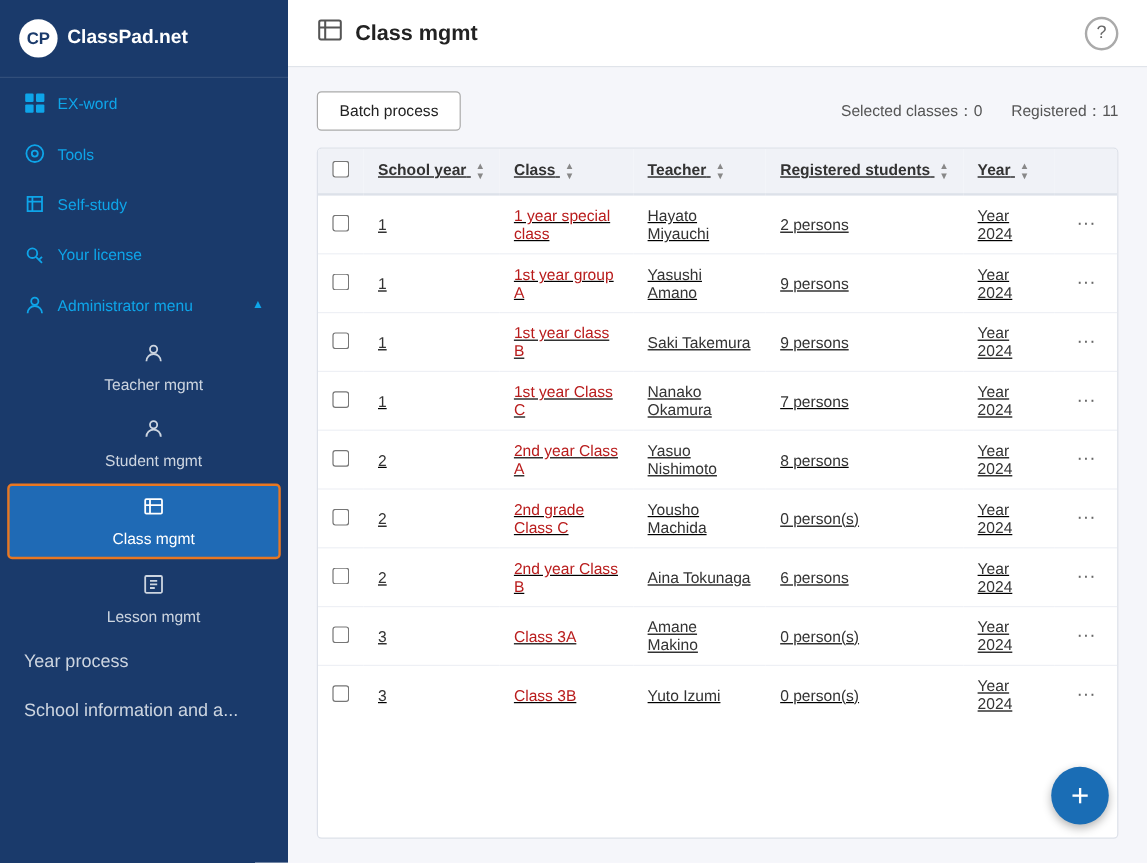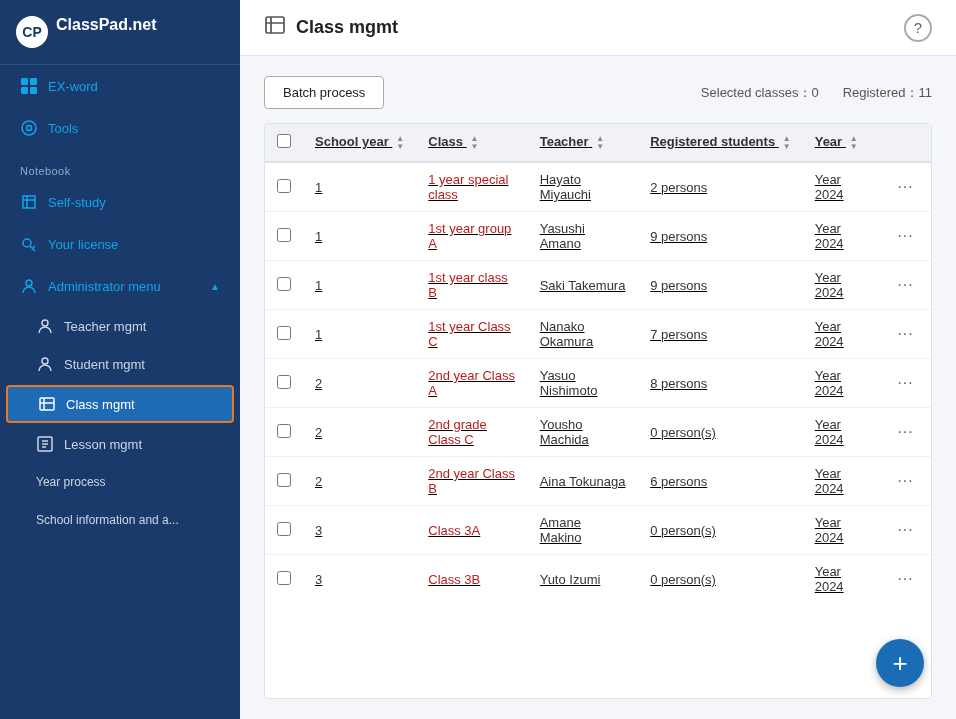--- a/index.html
+++ b/index.html
@@ -11,20 +11,21 @@
       background: #1a3a6b;
       color: #fff;
       display: flex;
       flex-direction: column;
       flex-shrink: 0;
       height: 100%;
       overflow-y: auto;
     }
     .sidebar-logo {
       display: flex;
+      align-items: center;
       padding: 16px 16px;
       gap: 8px;
       border-bottom: 1px solid rgba(255,255,255,0.1);
     }
     .logo-icon {
       width: 32px;
       height: 32px;
       background: #fff;
       border-radius: 50%;
       display: flex;
@@ -59,34 +60,35 @@
     }
     .sidebar-icon { width: 18px; height: 18px; flex-shrink: 0; }
     .sub-item {
       display: flex;
       align-items: center;
       gap: 10px;
       padding: 10px 20px 10px 36px;
       cursor: pointer;
       color: #cdd5e0;
       font-size: 13px;
+      flex-direction: column;
     }
     .sub-item.active-sub {
       background: #1f6ab5;
       color: #fff;
       border: 2px solid #e87722;
       border-radius: 4px;
       margin: 2px 6px 2px 6px;
       padding: 8px 14px 8px 30px;
     }
     .sidebar-bottom-item {
-      padding: 12px 36px;
+      padding: 12px 20px;
       color: #cdd5e0;
       cursor: pointer;
-      font-size: 12px;
+      font-size: 15px;
     }
 
     
     .main {
       flex: 1;
       display: flex;
       flex-direction: column;
       height: 100%;
       overflow: hidden;
       background: #f5f6fa;
@@ -308,21 +310,20 @@
   </div>
 
   <div class="sidebar-nav-item">
     <svg class="sidebar-icon" viewBox="0 0 18 18" fill="none" stroke="currentColor" stroke-width="1.5">
       <circle cx="9" cy="9" r="7"></circle>
         <circle cx="9" cy="9" r="2.5"></circle>
     </svg>
     <span>Tools</span>
   </div>
 
-  <div class="sidebar-section-label">Notebook</div>
   <div class="sidebar-nav-item">
     <svg class="sidebar-icon" viewBox="0 0 18 18" fill="none" stroke="currentColor" stroke-width="1.5">
       <path d="M3 3h12v12H3z"></path>
         <path d="M3 7h12M7 3v12"></path>
     </svg>
     <span>Self-study</span>
   </div>
 
   <div class="sidebar-nav-item">
     <svg class="sidebar-icon" viewBox="0 0 18 18" fill="none" stroke="currentColor" stroke-width="1.5">

